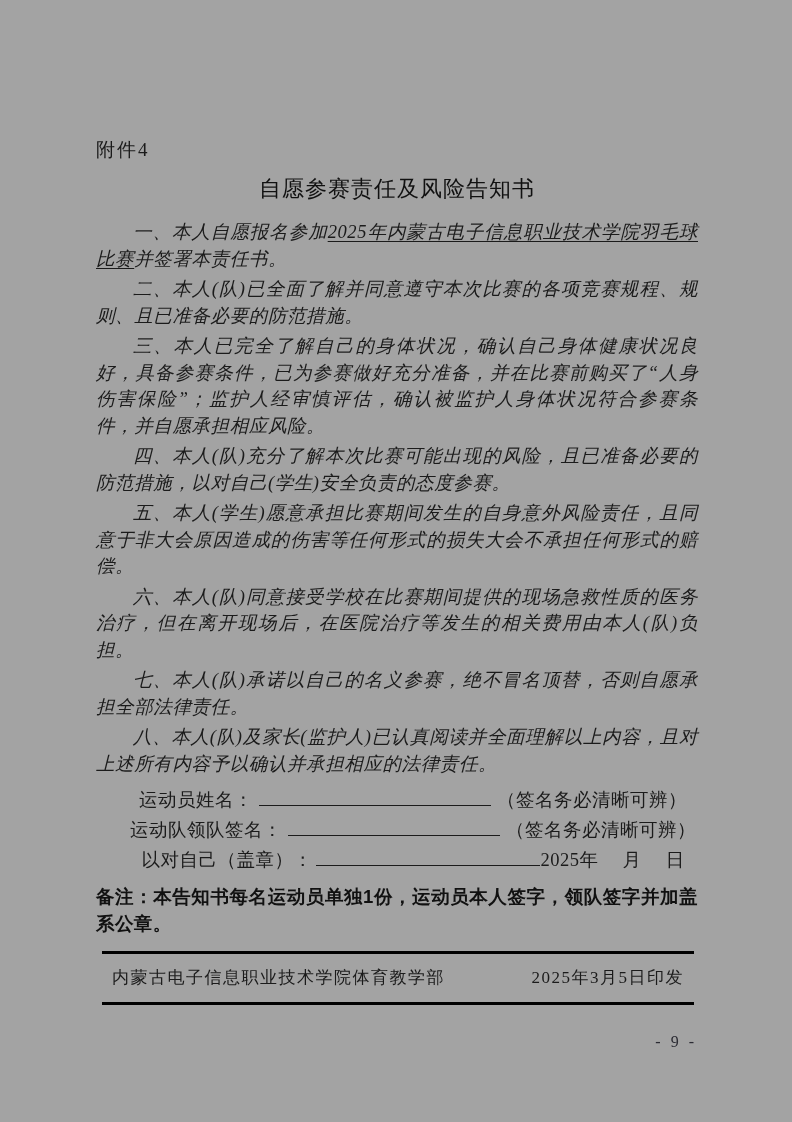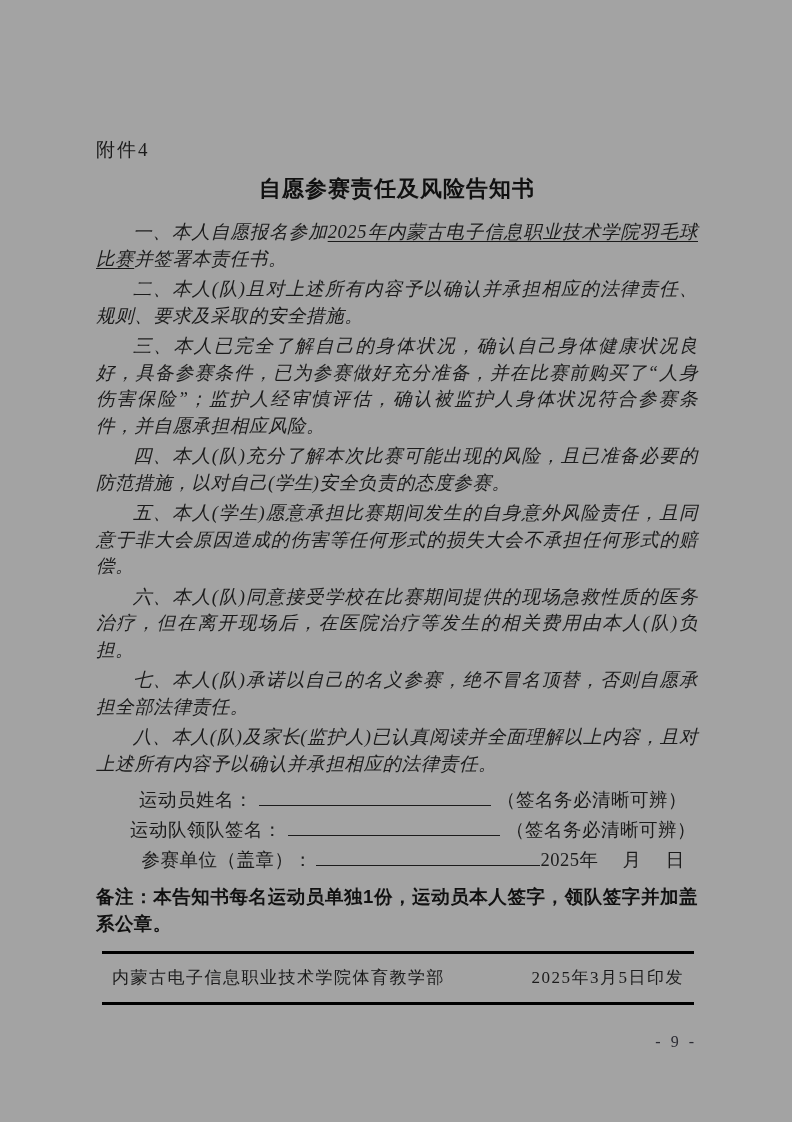--- a/index.html
+++ b/index.html
@@ -19,21 +19,21 @@
     background: #a3a3a3;
   }
   .attachment-label {
     font-size: 19px;
     line-height: 24px;
     letter-spacing: 2px;
   }
   .doc-title {
     font-family: "Liberation Sans", "DejaVu Sans", sans-serif;
     font-size: 22px;
-    font-weight: bold;
+    font-weight: normal;
     text-align: center;
     margin-top: 12px;
     margin-bottom: 15px;
     letter-spacing: 1px;
     color: #111111;
   }
   .body-text { }
   .para {
     font-size: 18.5px;
     line-height: 26.5px;
@@ -108,42 +108,42 @@
 <div class="page">
 
   <div class="attachment-label">附件4</div>
 
   <h1 class="doc-title">自愿参赛责任及风险告知书</h1>
 
   <div class="body-text">
 
     <p class="para"><span>一、本人自愿报名参加</span><span class="u">2025年内蒙古电子信息职业技术学院羽毛球比赛</span><span>并签署本责任书。</span></p>
 
-    <p class="para">二、本人(队)且对上述所有内容予以确认并承担相应的法律责任、规则、要求及采取的安全措施。</p>
+    <p class="para">二、本人(队)已全面了解并同意遵守本次比赛的各项竞赛规程、规则、且已准备必要的防范措施。</p>
     <p class="para">三、本人已完全了解自己的身体状况，确认自己身体健康状况良好，具备参赛条件，已为参赛做好充分准备，并在比赛前购买了“人身伤害保险”；监护人经审慎评估，确认被监护人身体状况符合参赛条件，并自愿承担相应风险。</p>
     <p class="para">四、本人(队)充分了解本次比赛可能出现的风险，且已准备必要的防范措施，以对自己(学生)安全负责的态度参赛。</p>
     <p class="para">五、本人(学生)愿意承担比赛期间发生的自身意外风险责任，且同意于非大会原因造成的伤害等任何形式的损失大会不承担任何形式的赔偿。</p>
     <p class="para">六、本人(队)同意接受学校在比赛期间提供的现场急救性质的医务治疗，但在离开现场后，在医院治疗等发生的相关费用由本人(队)负担。</p>
     <p class="para">七、本人(队)承诺以自己的名义参赛，绝不冒名顶替，否则自愿承担全部法律责任。</p>
     <p class="para">八、本人(队)及家长(监护人)已认真阅读并全面理解以上内容，且对上述所有内容予以确认并承担相应的法律责任。</p>
 
   </div>
 
   <div class="sig-block">
 
     <div class="sig-row">
       <span>运动员姓名：</span><span class="sig-line w1"></span><span>（签名务必清晰可辨）</span>
     </div>
 
     <div class="sig-row">
       <span>运动队领队签名：</span><span class="sig-line w2"></span><span>（签名务必清晰可辨）</span>
     </div>
 
     <div class="sig-row">
-      <span>参赛单位（盖章）：</span><span class="sig-line w3"></span><span>2025年　 月 　日</span>
+      <span>以对自己（盖章）：</span><span class="sig-line w3"></span><span>2025年　 月 　日</span>
     </div>
 
   </div>
 
   <p class="note-para">备注：本告知书每名运动员单独1份，运动员本人签字，领队签字并加盖系公章。</p>
 
   <div class="footer-box">
     <div class="footer-row">
       <span>内蒙古电子信息职业技术学院体育教学部</span>
       <span>2025年3月5日印发</span>

